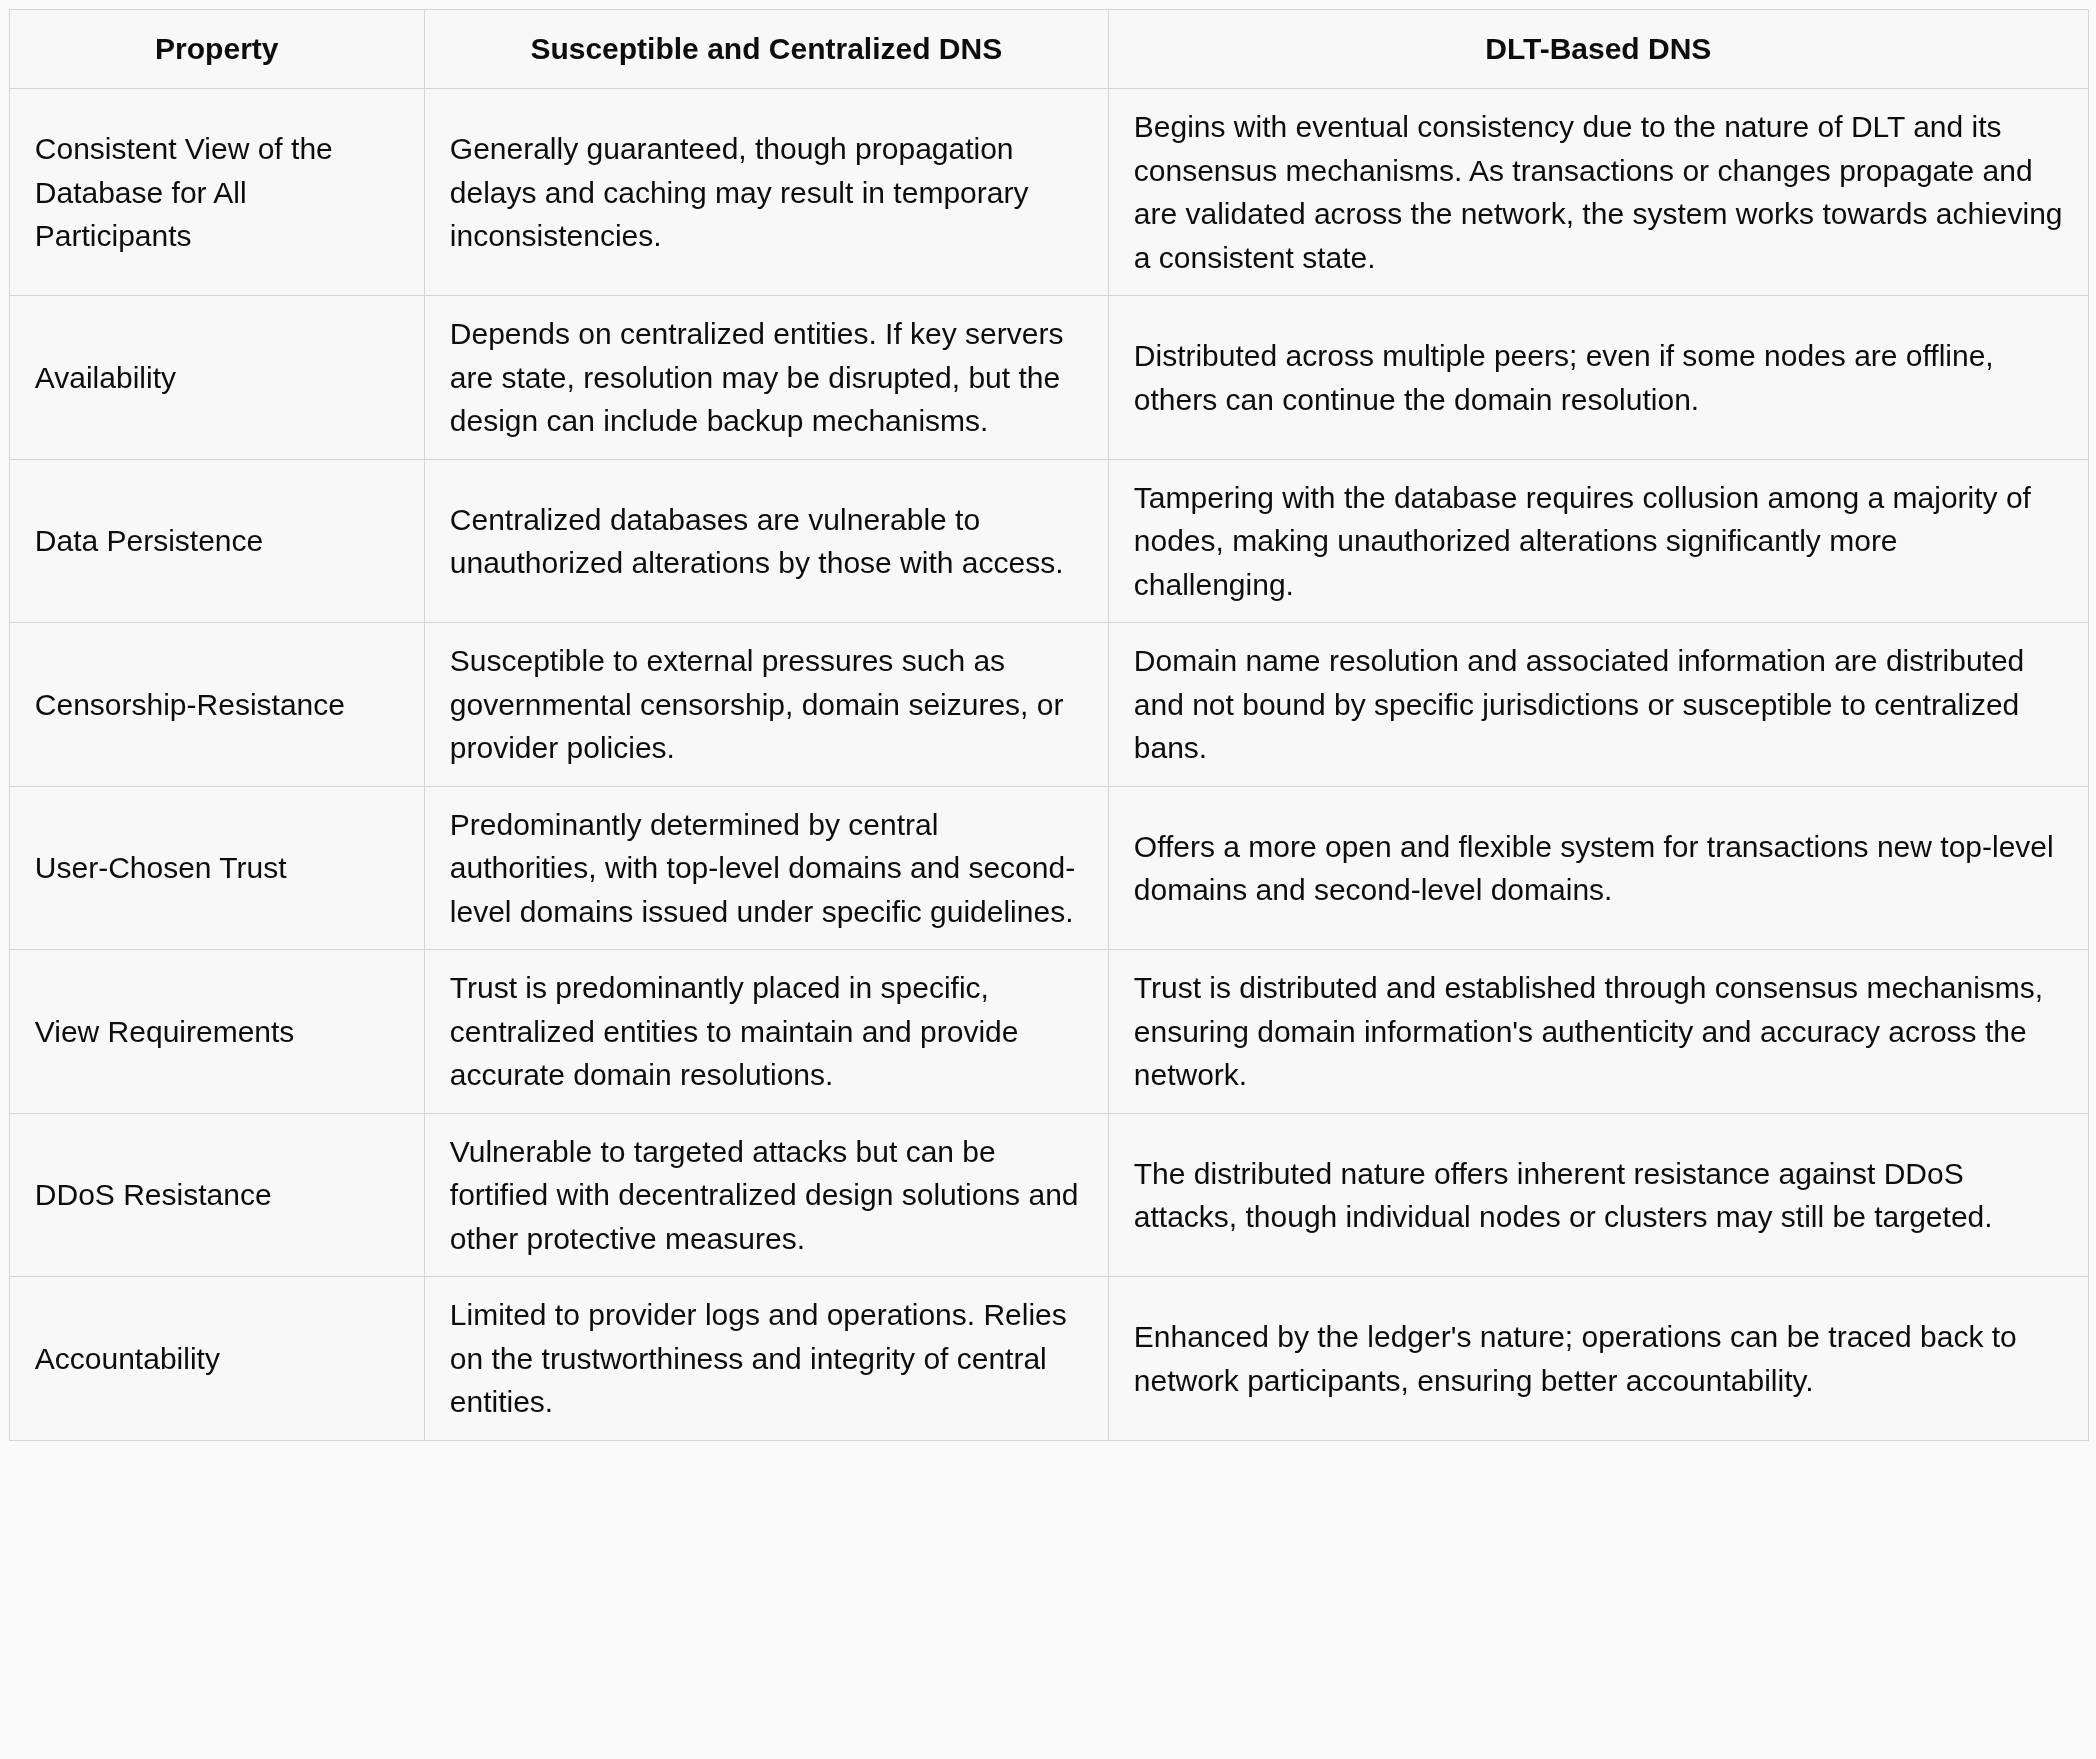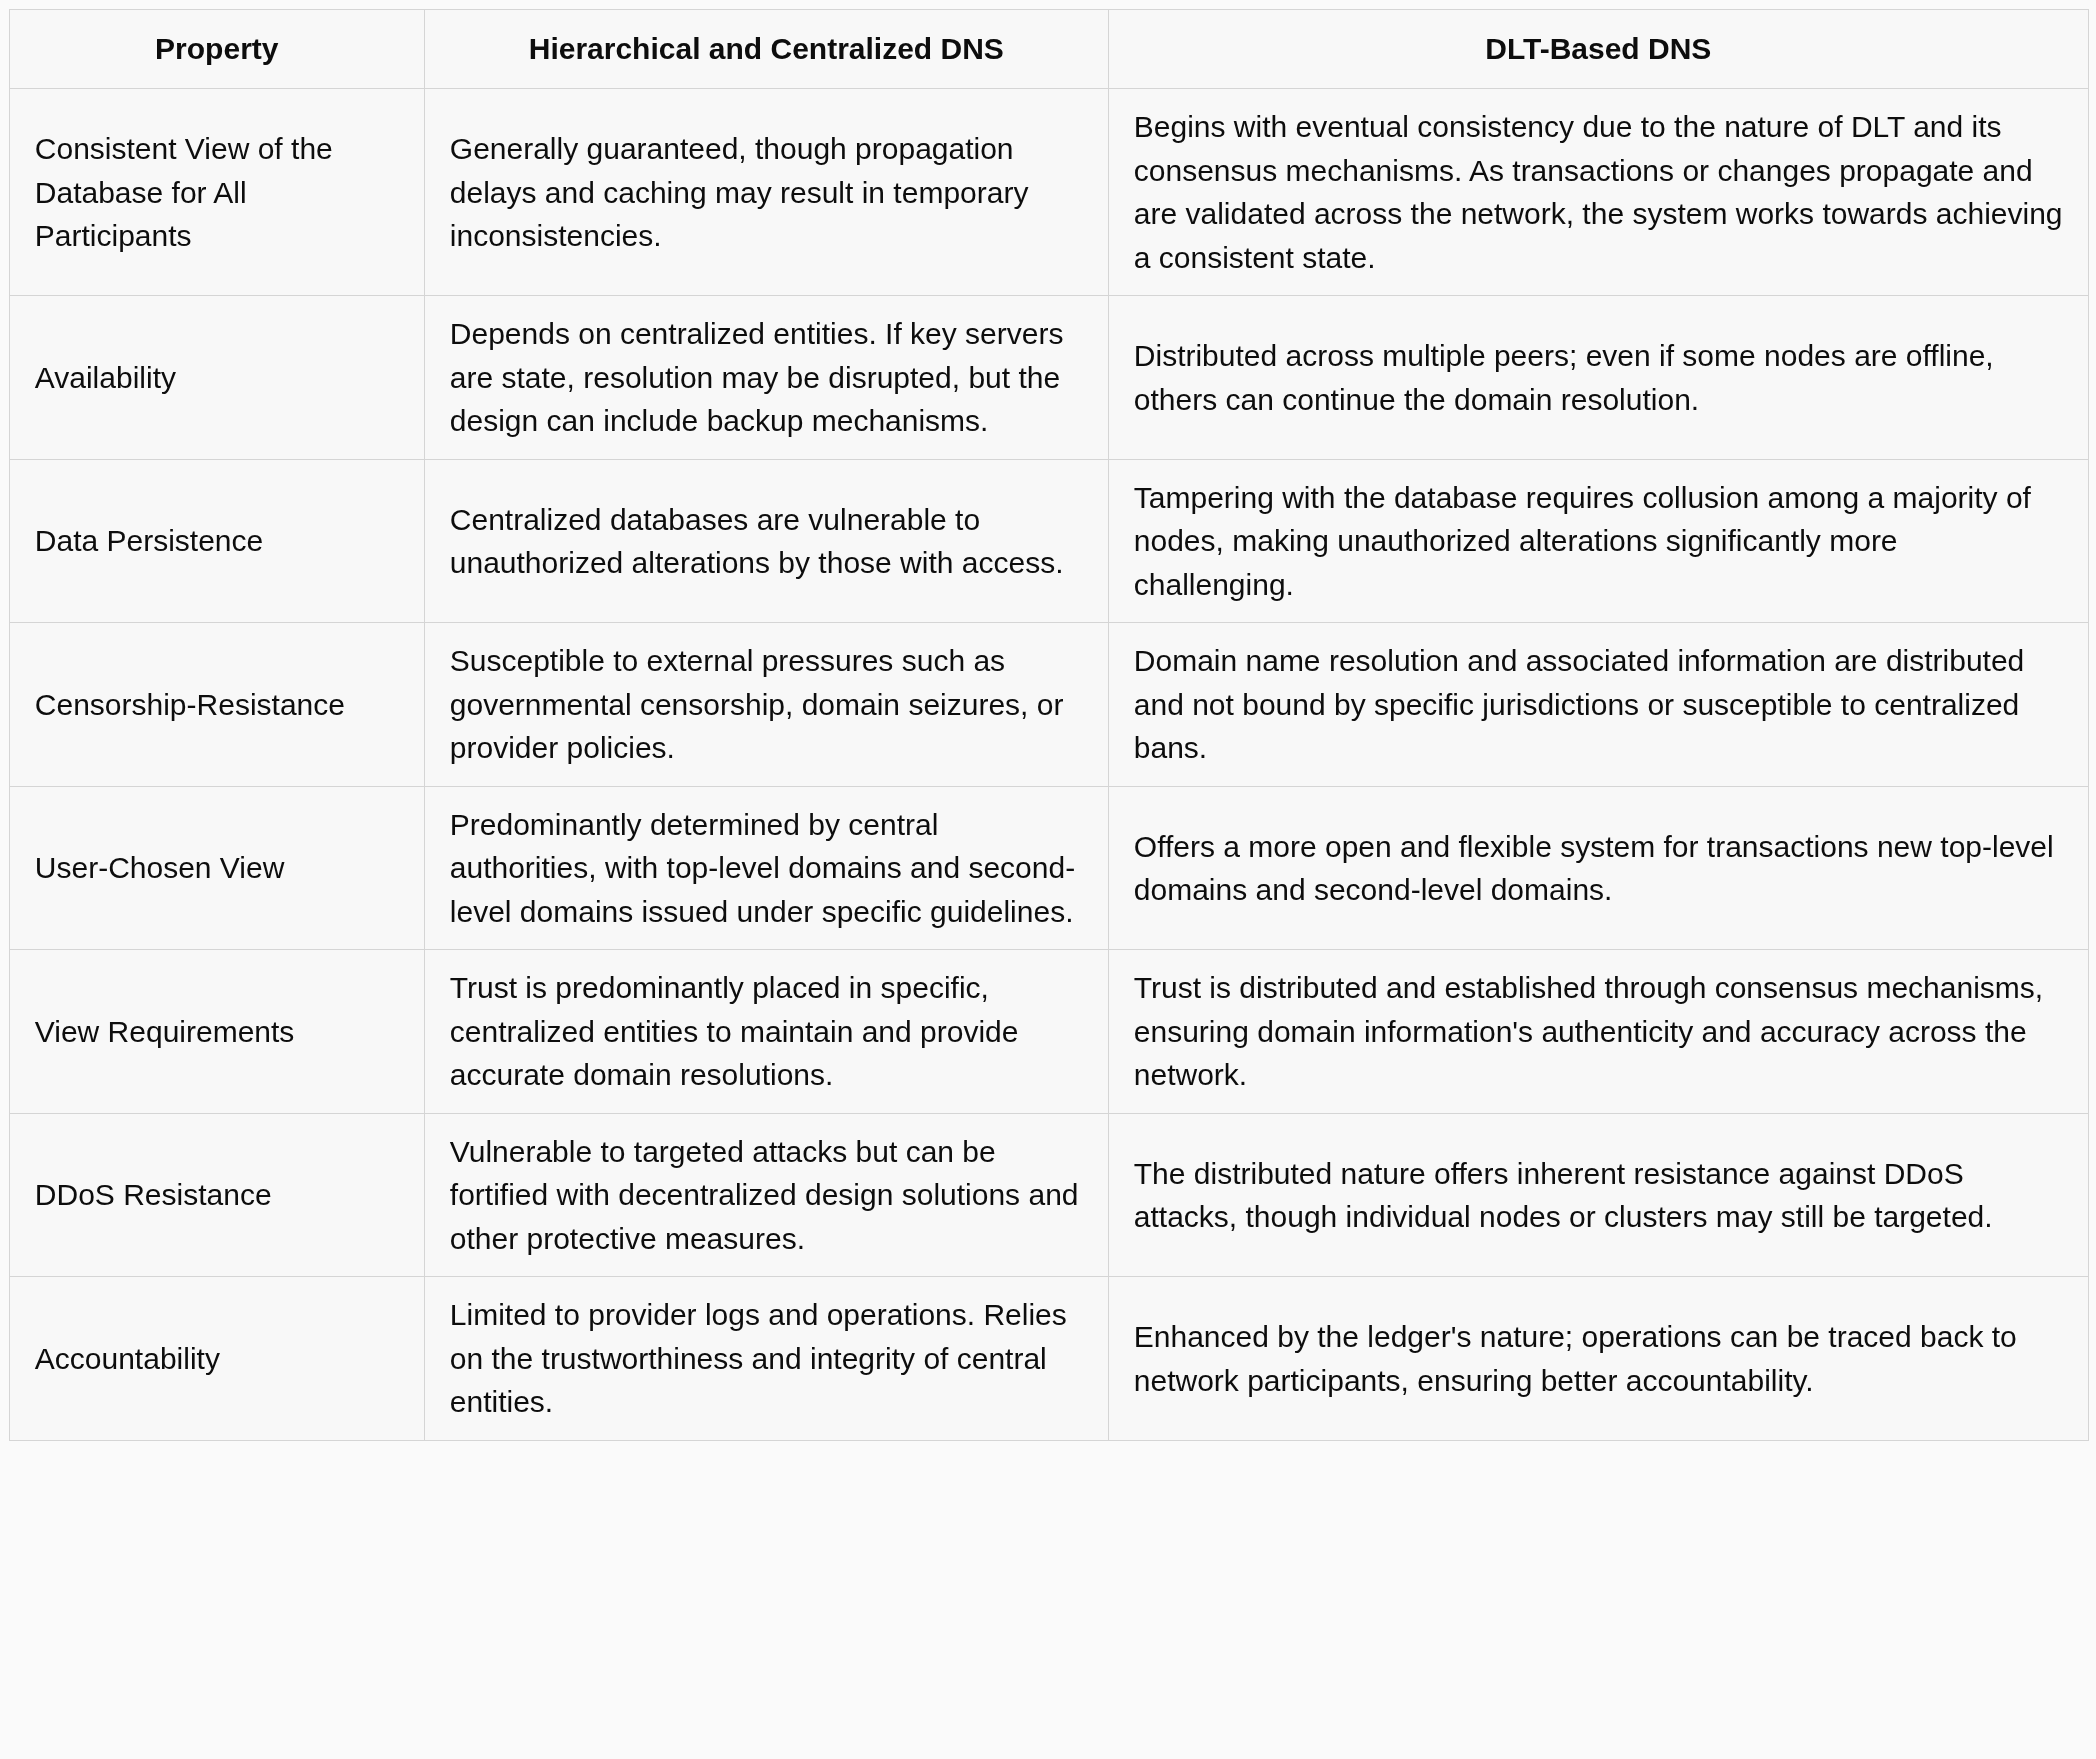--- a/index.html
+++ b/index.html
@@ -47,21 +47,21 @@
 
 <table class="compare">
   <colgroup>
     <col class="c1">
       <col class="c2">
       <col class="c3">
   </colgroup>
   <thead>
     <tr>
       <th>Property</th>
-      <th>Hierarchical and Centralized DNS</th>
+      <th>Susceptible and Centralized DNS</th>
       <th>DLT-Based DNS</th>
     </tr>
   </thead>
   <tbody>
     <tr>
       <td>Consistent View of the Database for All Participants</td>
       <td>Generally guaranteed, though propagation delays and caching may result in temporary inconsistencies.</td>
       <td>Begins with eventual consistency due to the nature of DLT and its consensus mechanisms. As transactions or changes propagate and are validated across the network, the system works towards achieving a consistent state.</td>
     </tr>
     <tr>
@@ -73,21 +73,21 @@
       <td>Data Persistence</td>
       <td>Centralized databases are vulnerable to unauthorized alterations by those with access.</td>
       <td>Tampering with the database requires collusion among a majority of nodes, making unauthorized alterations significantly more challenging.</td>
     </tr>
     <tr>
       <td>Censorship-Resistance</td>
       <td>Susceptible to external pressures such as governmental censorship, domain seizures, or provider policies.</td>
       <td>Domain name resolution and associated information are distributed and not bound by specific jurisdictions or susceptible to centralized bans.</td>
     </tr>
     <tr>
-      <td>User-Chosen View</td>
+      <td>User-Chosen Trust</td>
       <td>Predominantly determined by central authorities, with top-level domains and second-level domains issued under specific guidelines.</td>
       <td>Offers a more open and flexible system for transactions new top-level domains and second-level domains.</td>
     </tr>
     <tr>
       <td>View Requirements</td>
       <td>Trust is predominantly placed in specific, centralized entities to maintain and provide accurate domain resolutions.</td>
       <td>Trust is distributed and established through consensus mechanisms, ensuring domain information's authenticity and accuracy across the network.</td>
     </tr>
     <tr>
       <td>DDoS Resistance</td>

